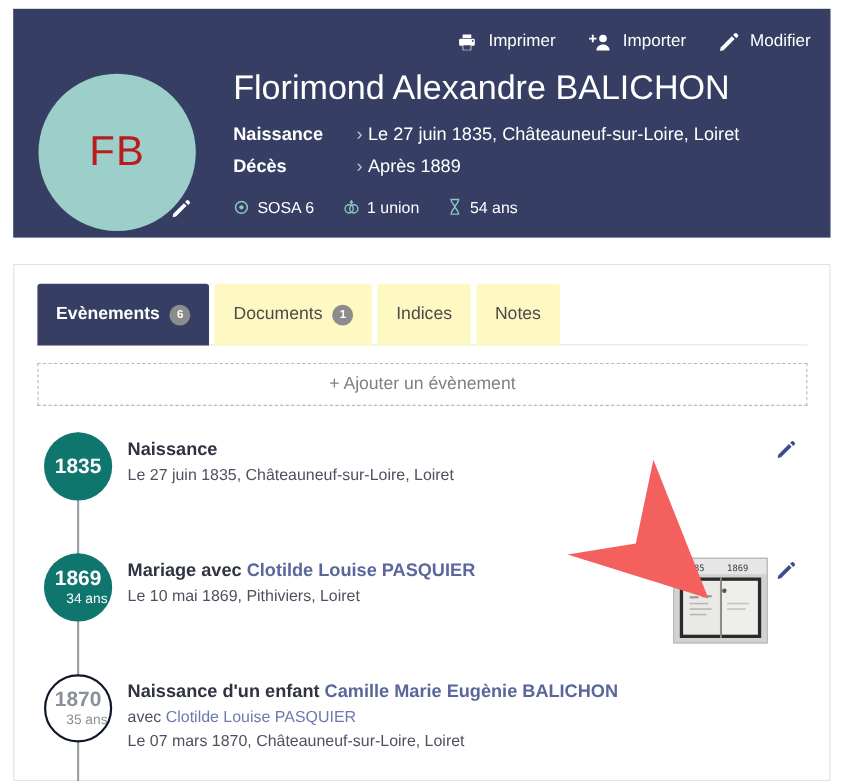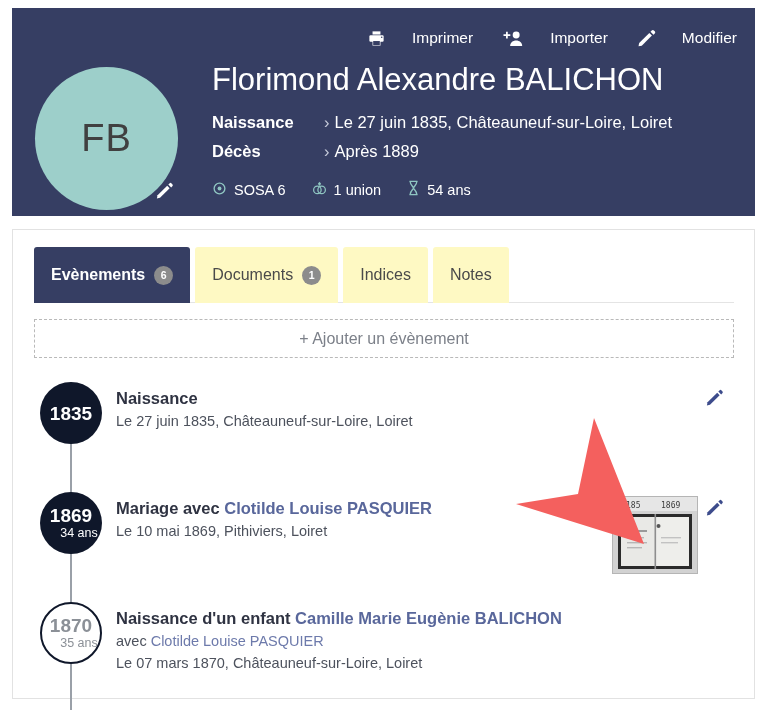--- a/index.html
+++ b/index.html
@@ -30,21 +30,21 @@
     position: absolute;
     right: 18px;
     top: 20px;
     display: flex;
     align-items: center;
     gap: 28px;
   }
   .action {
     display: flex;
     align-items: center;
-    gap: 25px;
+    gap: 9px;
     color: #ffffff;
     font-size: 15.5px;
     cursor: pointer;
     white-space: nowrap;
   }
   .action .ico { display: flex; align-items: center; }
 
   .avatar-wrap {
     position: absolute;
     left: 23px;
@@ -53,21 +53,21 @@
     height: 143px;
   }
   .avatar {
     width: 143px;
     height: 143px;
     border-radius: 50%;
     background: #9dcfca;
     display: flex;
     align-items: center;
     justify-content: center;
-    color: #404040;
+    color: #b91c1c;
     font-size: 38px;
     letter-spacing: 1px;
   }
   .avatar-edit {
     position: absolute;
     right: 4px;
     bottom: 6px;
   }
 
   .header-body {
@@ -107,21 +107,21 @@
     color: #ffffff;
     font-size: 14.5px;
     white-space: nowrap;
   }
   .meta-item { display: flex; align-items: center; gap: 7px; }
 
   
   .card {
     position: absolute;
     left: 12px;
-    top: 229px;
+    top: 240px;
     width: 743px;
     height: 470px;
     background: #ffffff;
     border: 1px solid #e2e2e2;
     box-sizing: border-box;
   }
 
   .tabs {
     position: absolute;
     left: 21px;
@@ -215,21 +215,21 @@
     margin-left: -1px;
     background: #9aa0a8;
     z-index: 0;
   }
   .tl-circle {
     position: relative;
     z-index: 1;
     width: 62px;
     height: 62px;
     border-radius: 50%;
-    background: #0f172a;
+    background: #0f766e;
     color: #ffffff;
     display: flex;
     flex-direction: column;
     align-items: center;
     justify-content: center;
     line-height: 1;
     cursor: pointer;
     box-sizing: border-box;
   }
   .tl-circle.hollow {

